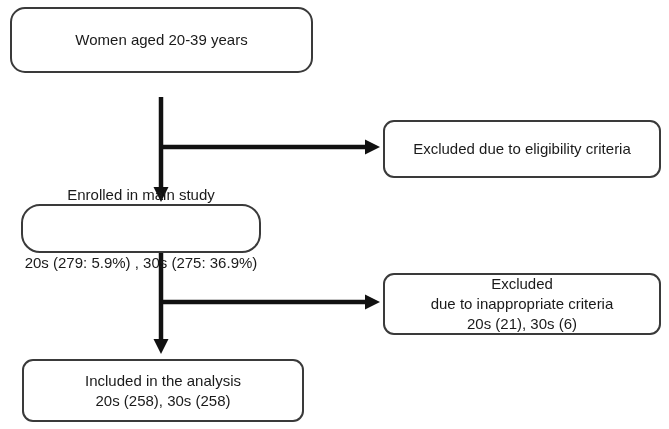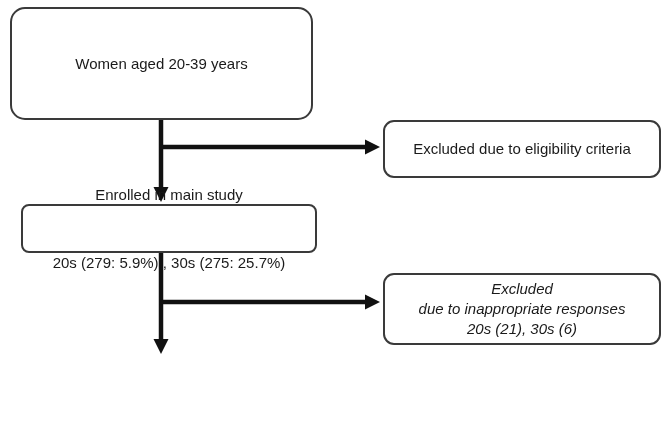--- a/index.html
+++ b/index.html
@@ -26,36 +26,35 @@
     align-items: center;
     text-align: center;
     color: #1a1a1a;
     font-size: 15px;
     line-height: 20px;
   }
   .flowbox .line {
     white-space: pre-wrap;
   }
   #box-pre-screening {
-    left: 10px; top: 7px; width: 303px; height: 113px;
+    left: 10px; top: 7px; width: 303px; height: 66px;
     border-radius: 15px;
   }
   #box-excluded-eligibility {
     left: 383px; top: 120px; width: 278px; height: 58px;
     border-radius: 11px;
   }
   #box-enrolled {
-    left: 21px; top: 204px; width: 296px; height: 49px;
-    border-radius: 8px;
+    left: 21px; top: 204px; width: 240px; height: 49px;
+    border-radius: 19px;
     gap: 48px;
   }
   #box-excluded-inappropriate {
-    left: 383px; top: 273px; width: 278px; height: 72px;
+    left: 383px; top: 273px; width: 278px; height: 62px;
     border-radius: 11px;
-    font-style: italic;
   }
   #box-included {
     left: 22px; top: 359px; width: 282px; height: 63px;
     border-radius: 11px;
   }
   svg.connectors {
     position: absolute;
     left: 0; top: 0;
     width: 669px;
     height: 429px;
@@ -85,23 +84,27 @@
   <div id="box-pre-screening" class="flowbox">
     <span class="line">Women aged 20-39 years</span>
   </div>
 
   <div id="box-excluded-eligibility" class="flowbox">
     <span class="line">Excluded due to eligibility criteria</span>
   </div>
 
   <div id="box-enrolled" class="flowbox">
     <span class="line">Enrolled in main study</span>
-    <span class="line">20s (279: 5.9%) , 30s (275: 25.7%)</span>
+    <span class="line">20s (279: 5.9%) , 30s (275: 36.9%)</span>
   </div>
 
   <div id="box-excluded-inappropriate" class="flowbox">
     <span class="line">Excluded</span>
-    <span class="line">due to inappropriate responses</span>
+    <span class="line">due to inappropriate criteria</span>
     <span class="line">20s (21), 30s (6)</span>
   </div>
 
+  <div id="box-included" class="flowbox">
+    <span class="line">Included in the analysis</span>
+    <span class="line">20s (258), 30s (258)</span>
+  </div>
 
 </div>
 
 </body></html>

